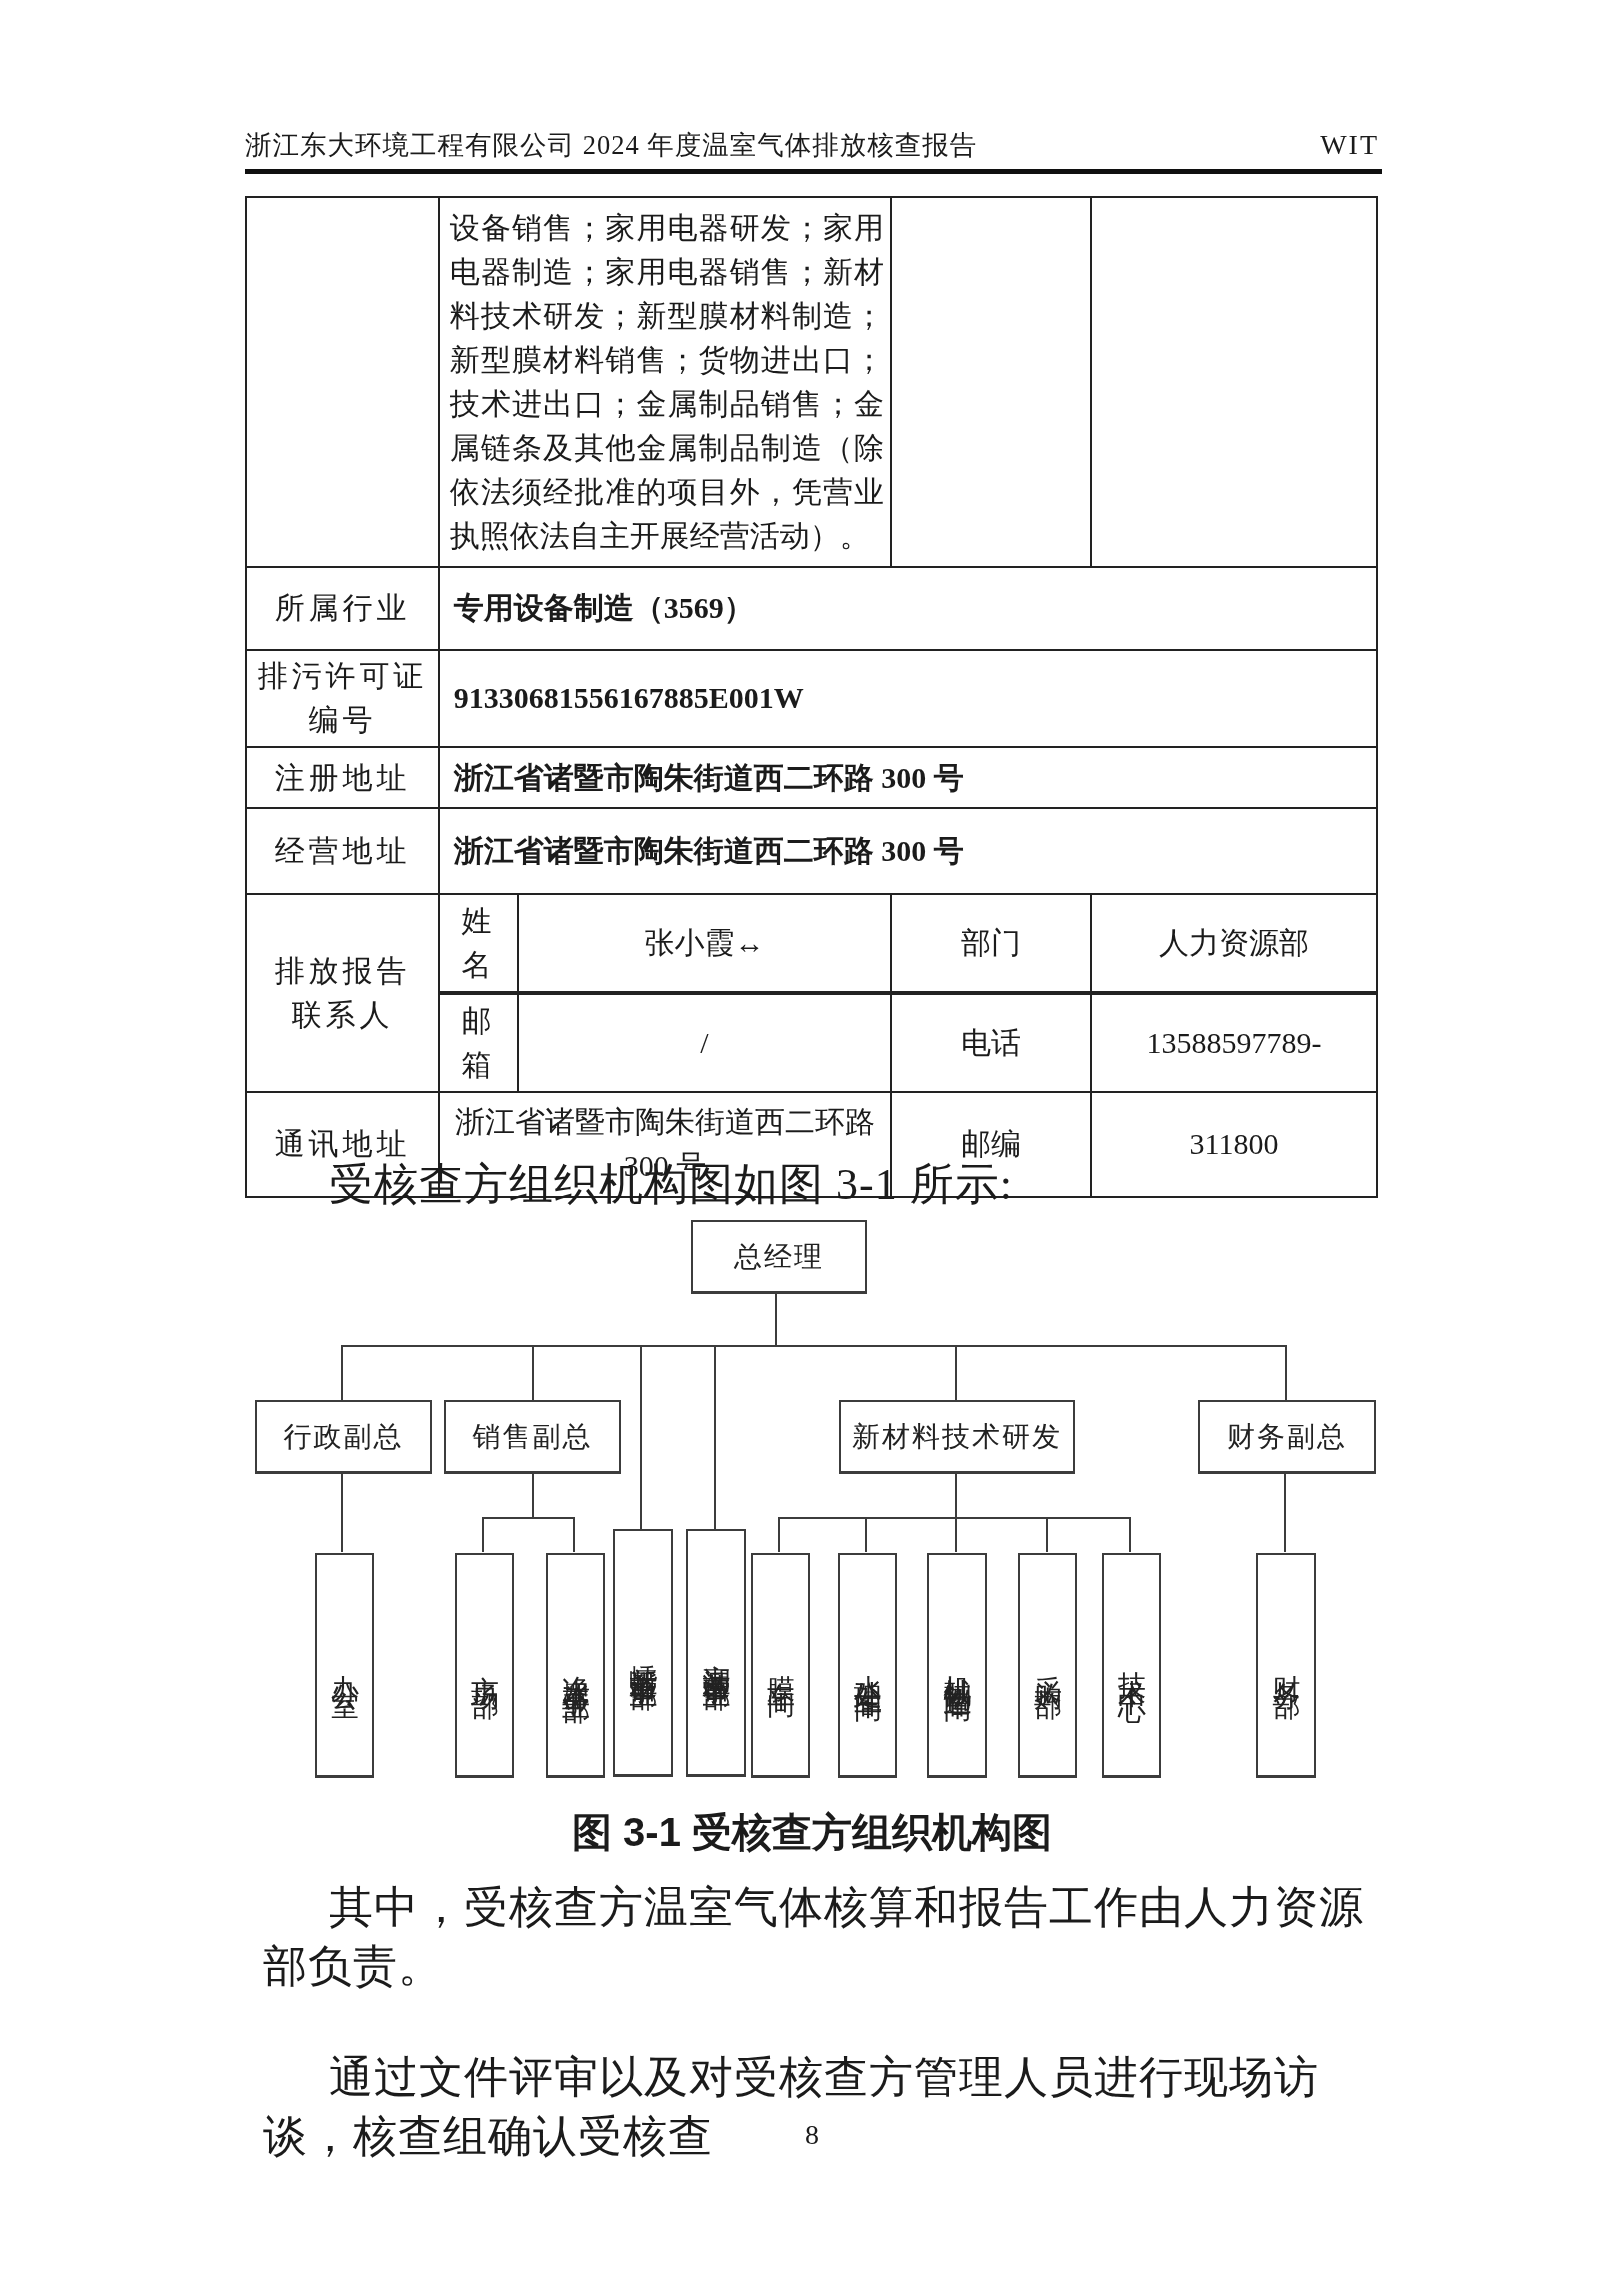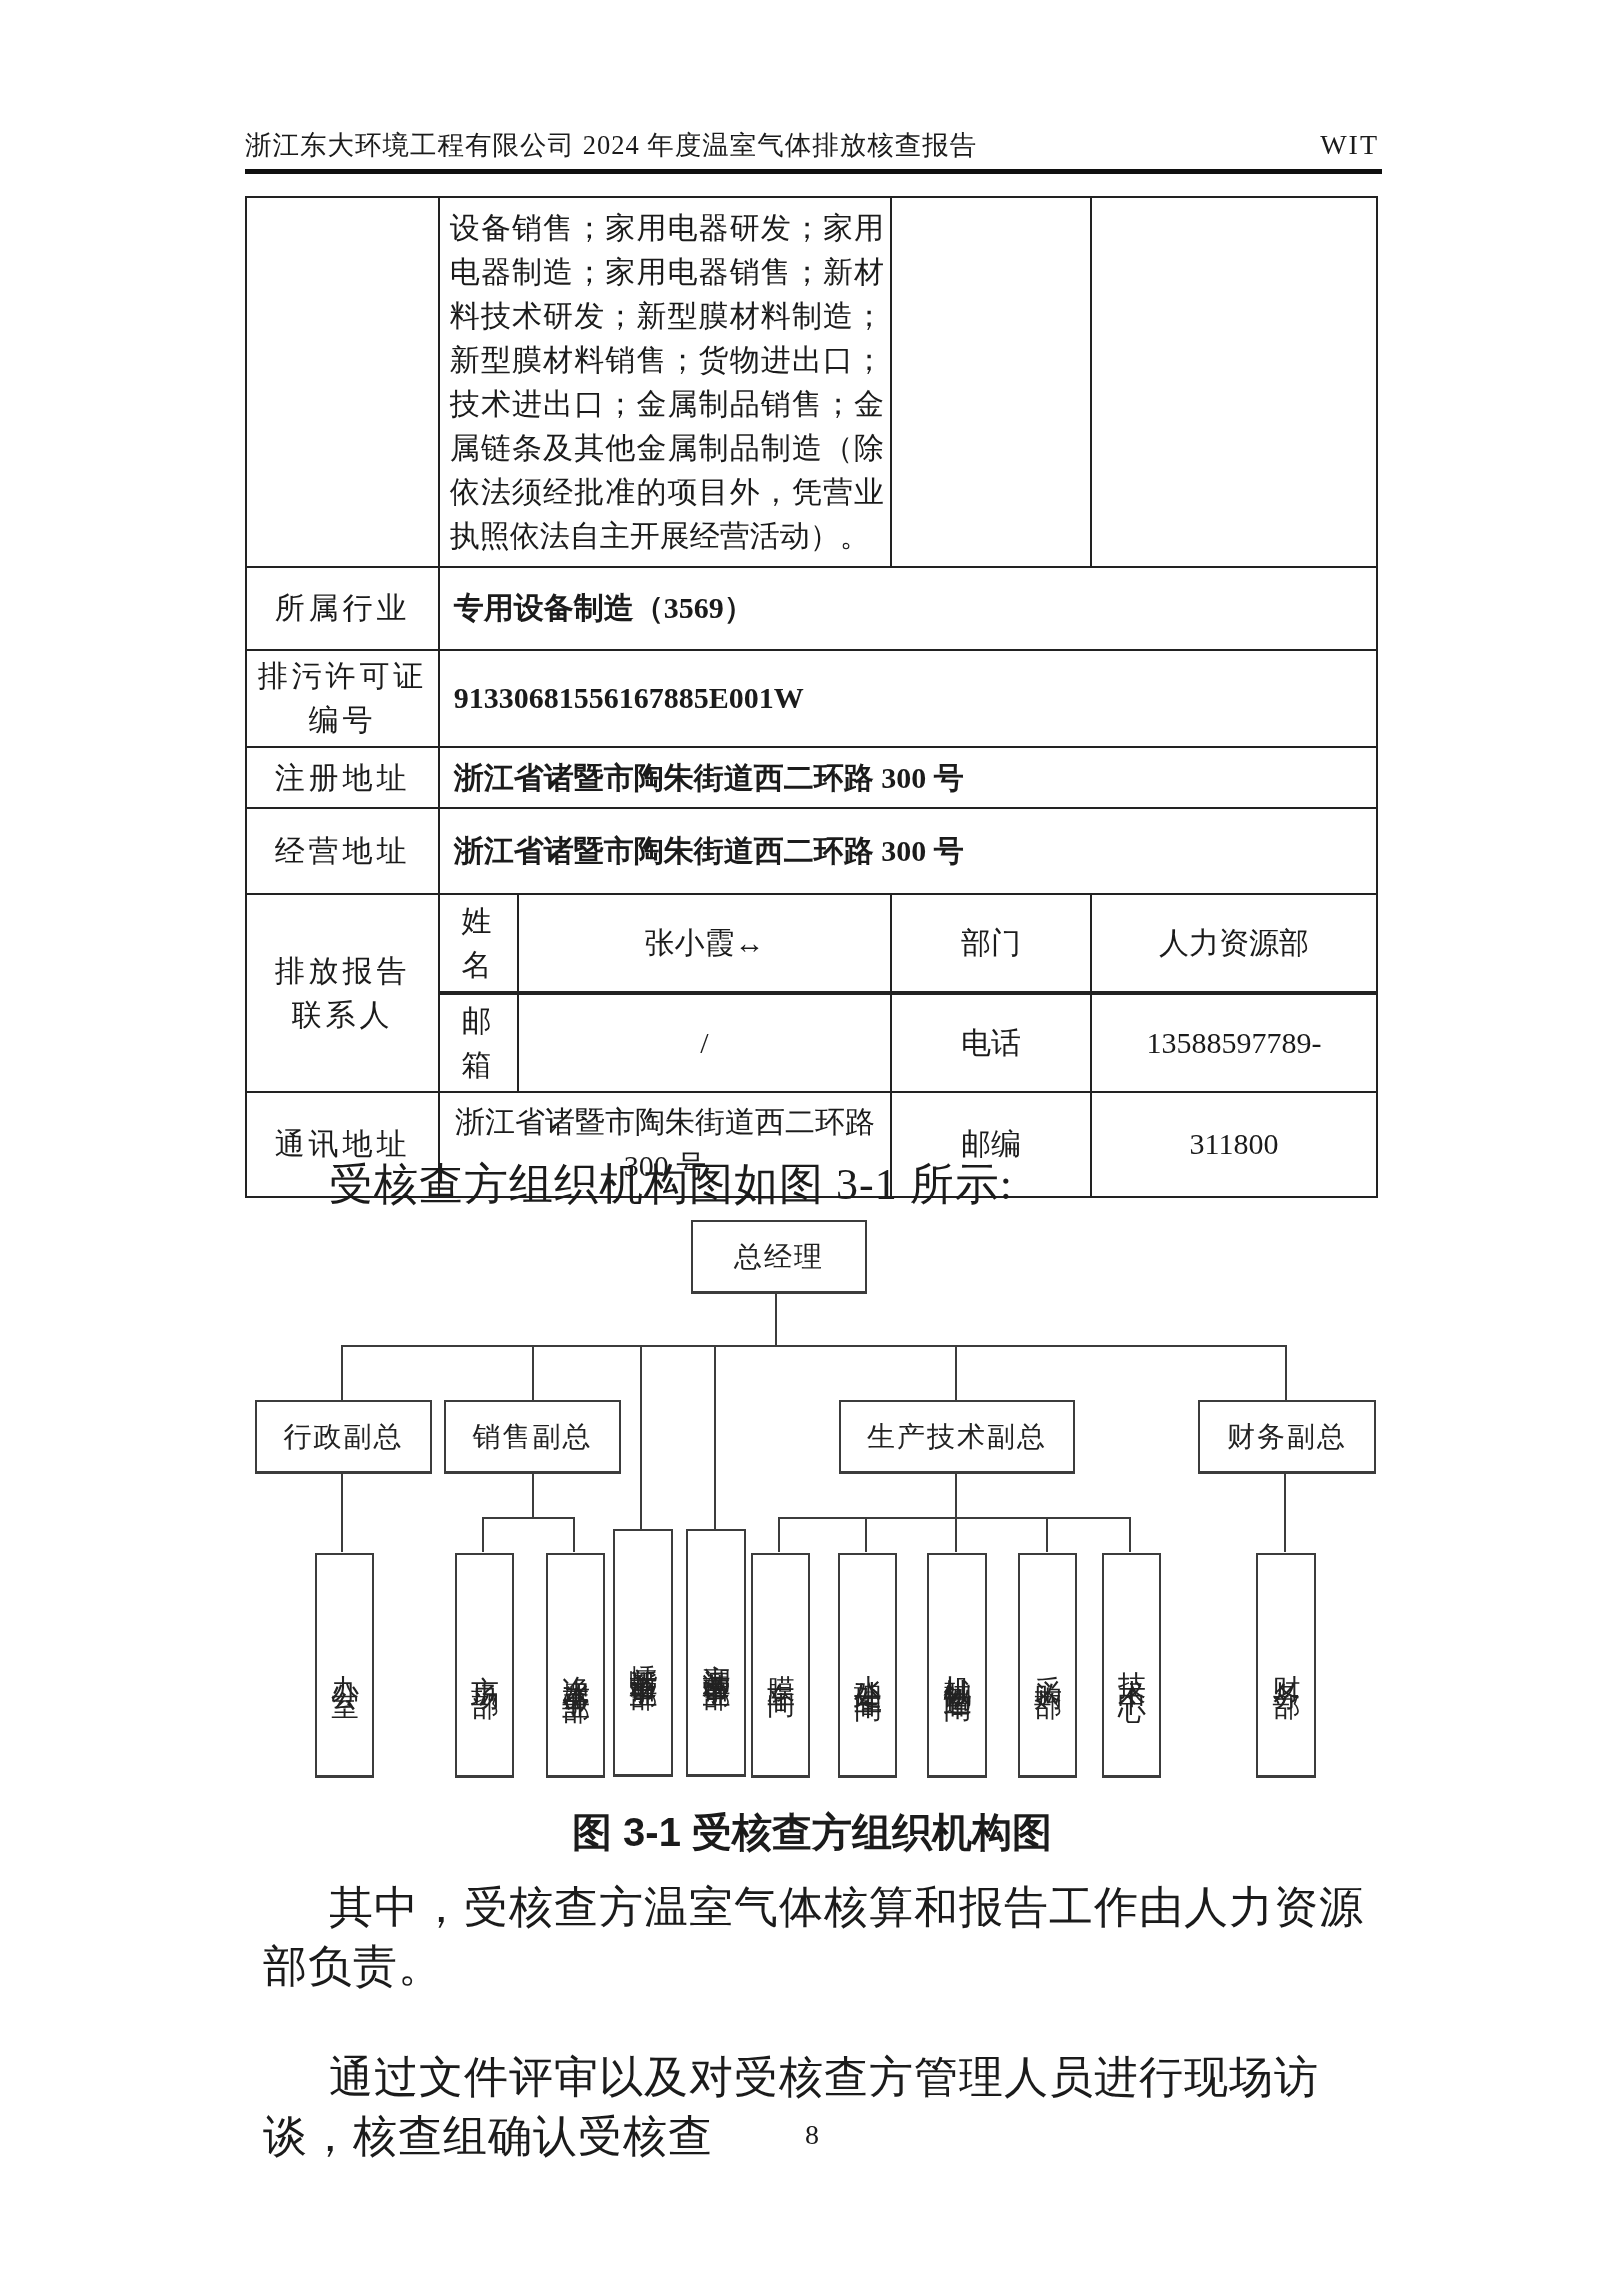--- a/index.html
+++ b/index.html
@@ -143,21 +143,21 @@
       <span>总经理</span>
     </div>
 
     <div class="obox" style="left:255px;top:1400px;width:173px;height:69px">
       <span>行政副总</span>
     </div>
     <div class="obox" style="left:444px;top:1400px;width:173px;height:69px">
       <span>销售副总</span>
     </div>
     <div class="obox" style="left:839px;top:1400px;width:232px;height:69px">
-      <span>生产技术副总</span>
+      <span>新材料技术研发</span>
     </div>
     <div class="obox" style="left:1198px;top:1400px;width:174px;height:69px">
       <span>财务副总</span>
     </div>
 
     <div class="obox dept" style="left:315px;top:1553px;width:55px;height:220px">
       <span class="vtext">办公室</span>
     </div>
     <div class="obox dept" style="left:455px;top:1553px;width:55px;height:220px">
       <span class="vtext">市场部</span>

